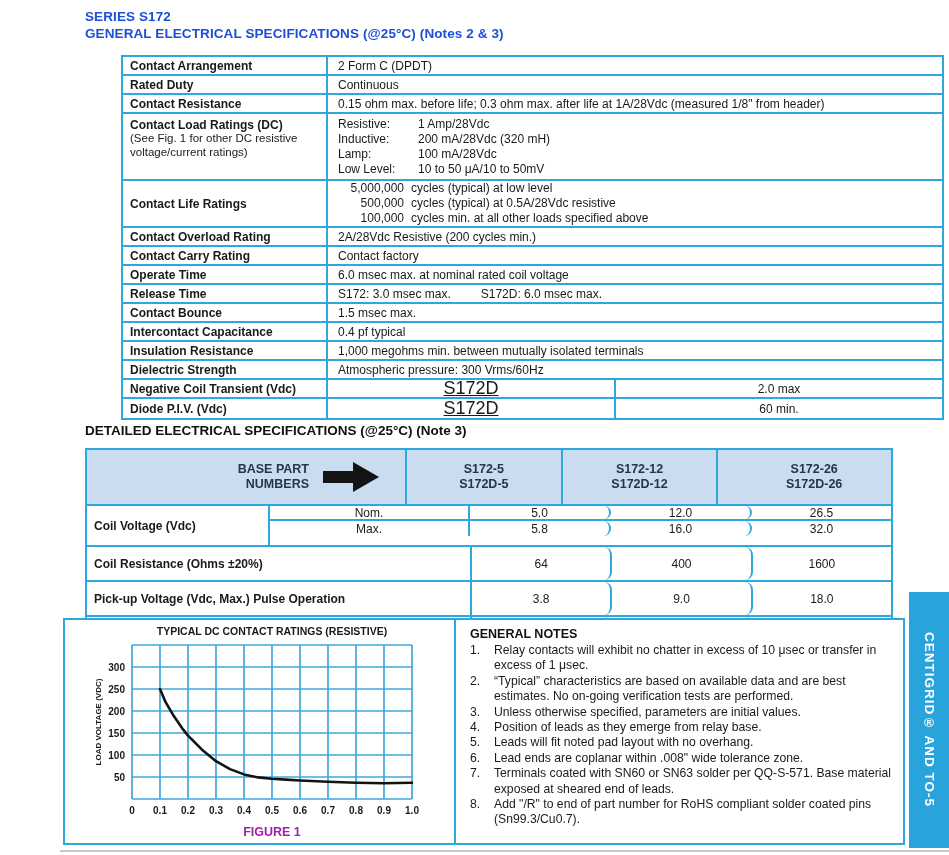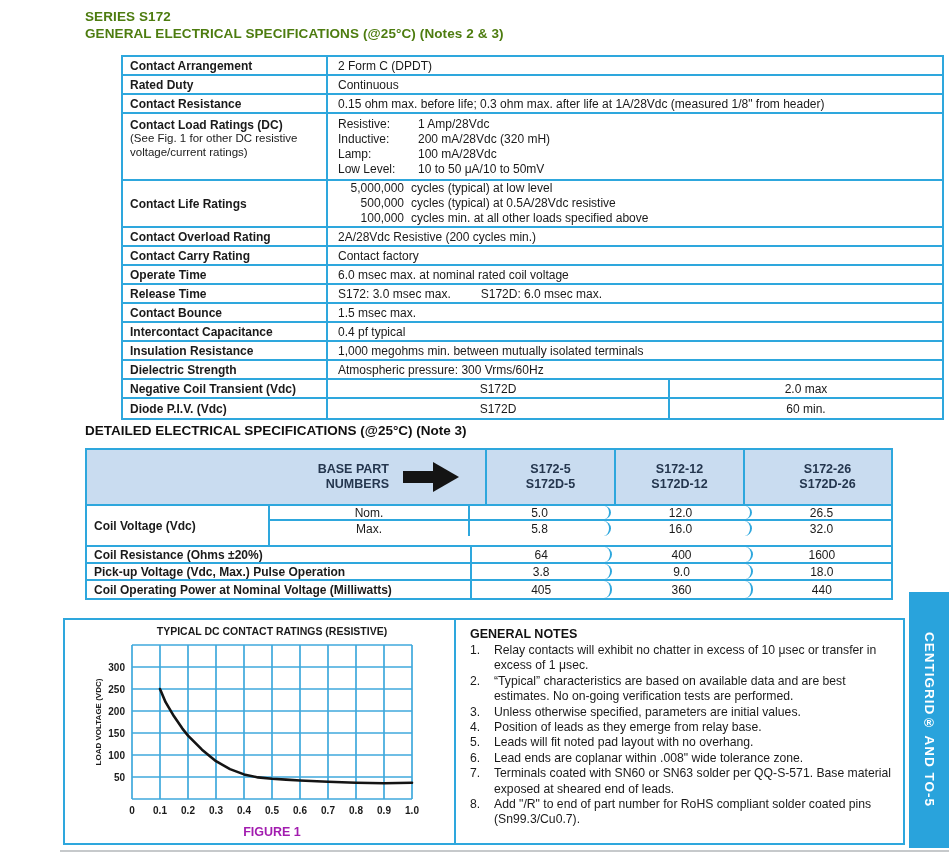--- a/index.html
+++ b/index.html
@@ -7,61 +7,61 @@
     --hdrbg:#c9dcf0;
     --ink:#1a1a1a;
     --hdrink:#24364e;
   }
   *{box-sizing:border-box;margin:0;padding:0;}
   body{background:#e8e8e8;font-family:"Liberation Sans","DejaVu Sans",sans-serif;color:var(--ink);}
   #page{position:relative;width:949px;height:855px;background:#ffffff;overflow:hidden;}
 
   
   .title-block{position:absolute;left:85px;top:8px;}
-  .title-line{font-size:13.5px;font-weight:bold;line-height:17px;letter-spacing:.1px;color:#4d7c0f;}
+  .title-line{font-size:13.5px;font-weight:bold;line-height:17px;letter-spacing:.1px;color:#1d4ed8;}
   .section-title{position:absolute;left:85px;top:423px;font-size:13.5px;font-weight:bold;color:#111;}
 
   
   .gtable{position:absolute;left:85px;top:55px;width:823px;border:2px solid var(--cyan);background:#fff;margin-left:36px;}
   .grow{display:flex;border-bottom:2px solid var(--cyan);align-items:stretch;}
   .grow:last-child{border-bottom:none;}
   .h19{height:19px;}
   .gl{width:205px;flex:none;border-right:2px solid var(--cyan);padding:1px 4px 1px 7px;
       font-weight:bold;font-size:12px;display:flex;flex-direction:column;justify-content:center;line-height:14px;}
   .gv{flex:1;padding:1px 4px 1px 10px;font-size:12px;display:flex;align-items:center;line-height:14px;}
   .gv.col{flex-direction:column;align-items:flex-start;justify-content:center;}
   .gl .sub-note{font-weight:normal;font-size:11.5px;line-height:13.5px;}
   .pair{display:flex;line-height:15px;}
   .pk{width:80px;flex:none;}
   .lifeline{display:flex;line-height:15px;}
   .ln-num{width:66px;flex:none;text-align:right;margin-right:7px;}
   .gap-l{margin-left:30px;}
-  .gmid{width:342px;flex:none;border-right:2px solid var(--cyan);font-size:12px;
-        display:flex;align-items:center;justify-content:center;}
+  .gmid{width:288px;flex:none;border-right:2px solid var(--cyan);font-size:18px;
+        display:flex;align-items:center;justify-content:center;text-decoration:underline;}
   .gvc{flex:1;font-size:12px;display:flex;align-items:center;justify-content:center;}
 
   
   .dtable{position:absolute;left:85px;top:448px;width:808px;border:2px solid var(--cyan);background:#fff;font-size:12px;}
   .dhead{display:flex;height:56px;background:var(--hdrbg);border-bottom:2px solid var(--cyan);color:var(--hdrink);}
-  .dhl{width:400px;flex:none;border-right:2px solid var(--cyan);display:flex;align-items:center;justify-content:flex-end;padding-right:26px;gap:14px;}
+  .dhl{width:320px;flex:none;border-right:2px solid var(--cyan);display:flex;align-items:center;justify-content:flex-end;padding-right:26px;gap:14px;}
   .dhl .bp{font-weight:bold;text-align:right;line-height:15px;font-size:12.5px;}
   .dhc{flex:1;border-right:2px solid var(--cyan);display:flex;flex-direction:column;align-items:center;justify-content:center;font-weight:bold;line-height:15px;font-size:12.5px;}
   .dhc:last-child{border-right:none;padding-left:19px;}
   .drow{display:flex;border-bottom:2px solid var(--cyan);}
   .drow:last-child{border-bottom:none;}
   .dlabel{font-weight:bold;padding:1px 4px 1px 7px;display:flex;align-items:center;}
   .dlab-full{width:385px;flex:none;border-right:2px solid var(--cyan);}
   .dval{flex:1;border-right:2px solid var(--cyan);display:flex;align-items:center;justify-content:center;border-radius:8px;}
   .dval:last-child{border-right:none;}
   .cv-label{width:183px;flex:none;border-right:2px solid var(--cyan);}
   .cv-col{flex:1;display:flex;flex-direction:column;}
   .cv-subrow{display:flex;height:15px;border-bottom:2px solid var(--cyan);}
   .cv-subrow:last-child{border-bottom:none;}
   .cv-sub{width:200px;flex:none;border-right:2px solid var(--cyan);display:flex;align-items:center;justify-content:center;}
-  .h195{height:17px;}
+  .h195{height:35px;}
   .h39{height:41px;}
 
   
   .bottom-box{position:absolute;left:63px;top:618px;width:842px;height:227px;border:2px solid var(--cyan);display:flex;background:#fff;}
   .fig-panel{width:391px;flex:none;border-right:2px solid var(--cyan);position:relative;}
   .fig-caption{position:absolute;left:67px;width:280px;bottom:4px;text-align:center;font-weight:bold;font-size:12.5px;color:#a21caf;}
   svg text{font-family:"Liberation Sans","DejaVu Sans",sans-serif;fill:#1a1a1a;}
   .notes-panel{flex:1;padding:7px 8px 0 14px;}
   .notes-title{font-weight:bold;font-size:12.5px;margin-bottom:2px;color:#111;}
   .note-item{display:flex;font-size:12.2px;line-height:15.4px;}

